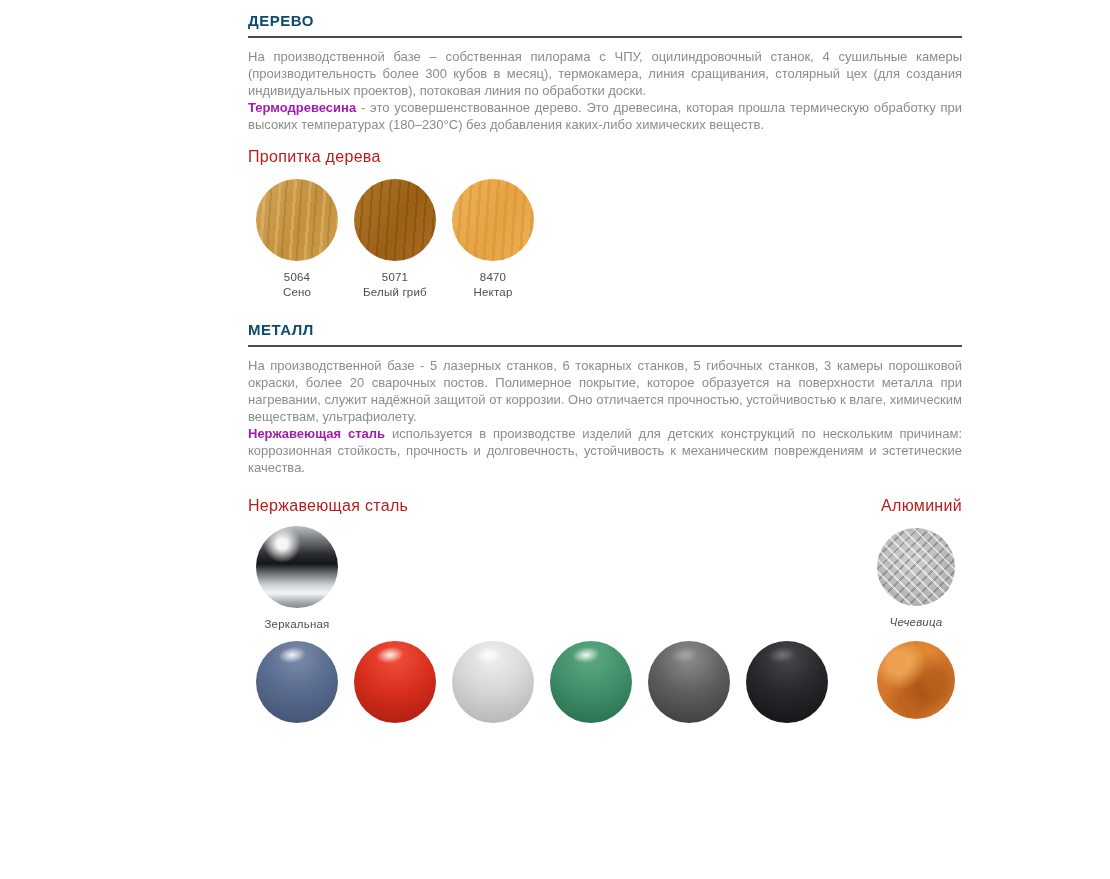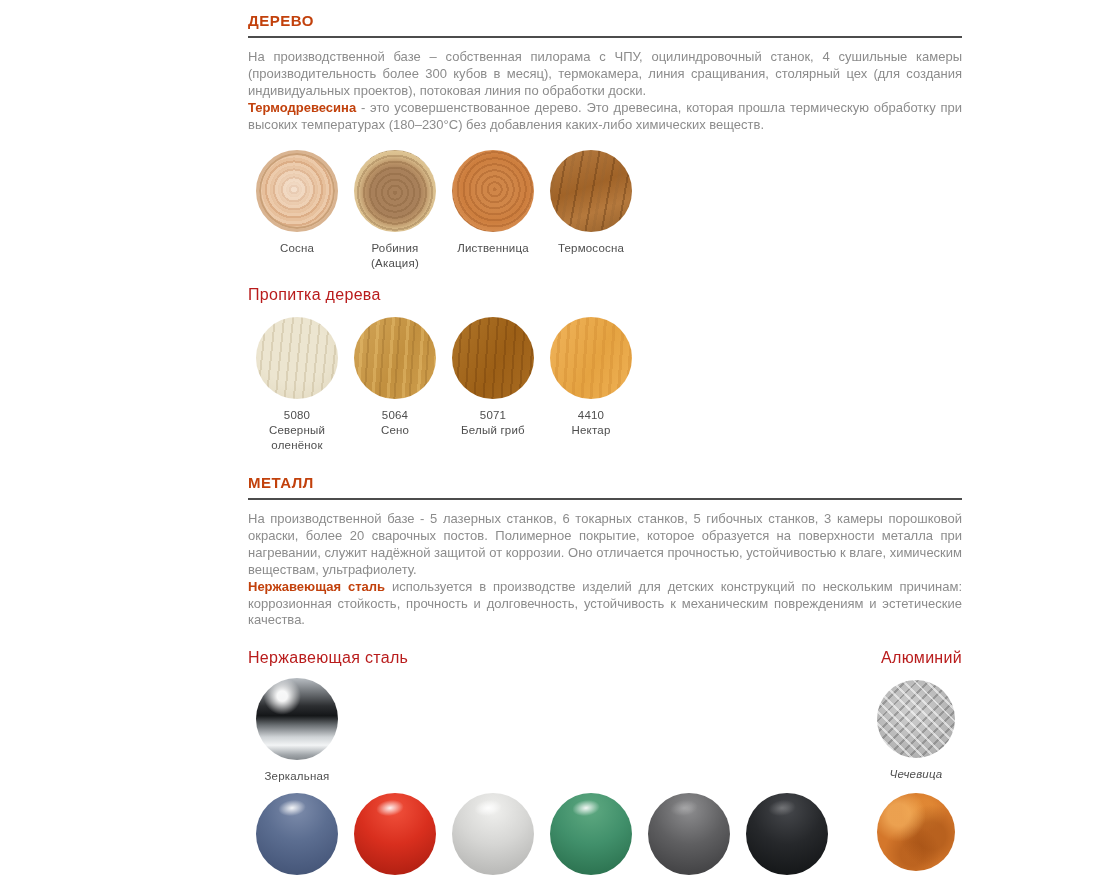--- a/index.html
+++ b/index.html
@@ -1,25 +1,25 @@
 <!DOCTYPE html>
 <html><head>
 <meta charset="utf-8">
 <style>
   * { margin:0; padding:0; box-sizing:border-box; }
   html,body { background:#ffffff; }
   body { font-family:"Liberation Sans", sans-serif; }
   .page { position:relative; width:1110px; height:879px; background:#fff; overflow:hidden; }
   .content { position:absolute; left:248px; top:0; width:714px; }
 
-  .section-title { font-size:15px; font-weight:bold; color:#c2410c; letter-spacing:.5px; }
+  .section-title { font-size:15px; font-weight:bold; color:#0c4a6e; letter-spacing:.5px; }
   .rule { border:none; border-top:2px solid #4c4c4c; margin-top:7px; }
 
   .body-text { font-size:13px; color:#8c8c8c; text-align:justify; line-height:1.3; }
-  .body-text b { color:#c2410c; }
+  .body-text b { color:#a21caf; }
 
   .subhead { font-size:16px; color:#b91c1c; letter-spacing:.3px; }
 
   .swatch-row { display:flex; align-items:flex-start; }
   .cell { width:98px; display:flex; flex-direction:column; align-items:center; flex:0 0 auto; }
   .cell-right { margin-left:auto; width:92px;font-style:italic; }
   .sw { width:82px; height:82px; border-radius:50%; flex:0 0 auto; }
   .lbl { margin-top:9px; font-size:11.5px; color:#4e4e4e; text-align:center; line-height:1.3; letter-spacing:.2px; }
 
   .split-head { display:flex; justify-content:space-between; align-items:baseline; }
@@ -126,60 +126,37 @@
 
 <div class="page">
   <div class="content">
 
     <div class="section-title mt-top">ДЕРЕВО</div>
     <hr class="rule">
 
     <p class="body-text mt-para">На производственной базе – собственная пилорама с ЧПУ, оцилиндровочный станок, 4 сушильные камеры (производительность более 300 кубов в месяц), термокамера, линия сращивания, столярный цех (для создания индивидуальных проектов), потоковая линия по обработки доски.</p>
     <p class="body-text"><b>Термодревесина</b><span> - это усовершенствованное дерево. Это древесина, которая прошла термическую обработку при высоких температурах (180–230°С) без добавления каких-либо химических веществ.</span></p>
 
-    <div class="swatch-row mt-wood-row">
-      <div class="cell">
-        <div class="sw sw-pine"></div>
-        <div class="lbl">Сосна</div>
-      </div>
-      <div class="cell">
-        <div class="sw sw-robinia"></div>
-        <div class="lbl">Робиния (Акация)</div>
-      </div>
-      <div class="cell">
-        <div class="sw sw-larch"></div>
-        <div class="lbl">Лиственница</div>
-      </div>
-      <div class="cell">
-        <div class="sw sw-thermo"></div>
-        <div class="lbl">Термососна</div>
-      </div>
-    </div>
 
     <div class="subhead mt-impreg-head">Пропитка дерева</div>
 
     <div class="swatch-row mt-impreg-row">
-      <div class="cell">
-        <div class="sw sw-5080"></div>
-        <div class="lbl">5080</div>
-        <div class="lbl" style="margin-top:0">Северный оленёнок</div>
-      </div>
       <div class="cell">
         <div class="sw sw-5064"></div>
         <div class="lbl">5064</div>
         <div class="lbl" style="margin-top:0">Сено</div>
       </div>
       <div class="cell">
         <div class="sw sw-5071"></div>
         <div class="lbl">5071</div>
         <div class="lbl" style="margin-top:0">Белый гриб</div>
       </div>
       <div class="cell">
         <div class="sw sw-5050"></div>
-        <div class="lbl">4410</div>
+        <div class="lbl">8470</div>
         <div class="lbl" style="margin-top:0">Нектар</div>
       </div>
     </div>
 
     <div class="section-title mt-metal-head">МЕТАЛЛ</div>
     <hr class="rule">
 
     <p class="body-text mt-metal-para">На производственной базе - 5 лазерных станков, 6 токарных станков, 5 гибочных станков, 3 камеры порошковой окраски, более 20 сварочных постов. Полимерное покрытие, которое образуется на поверхности металла при нагревании, служит надёжной защитой от коррозии. Оно отличается прочностью, устойчивостью к влаге, химическим веществам, ультрафиолету.</p>
     <p class="body-text"><b>Нержавеющая сталь</b><span> используется в производстве изделий для детских конструкций по нескольким причинам: коррозионная стойкость, прочность и долговечность, устойчивость к механическим повреждениям и эстетические качества.</span></p>
 

